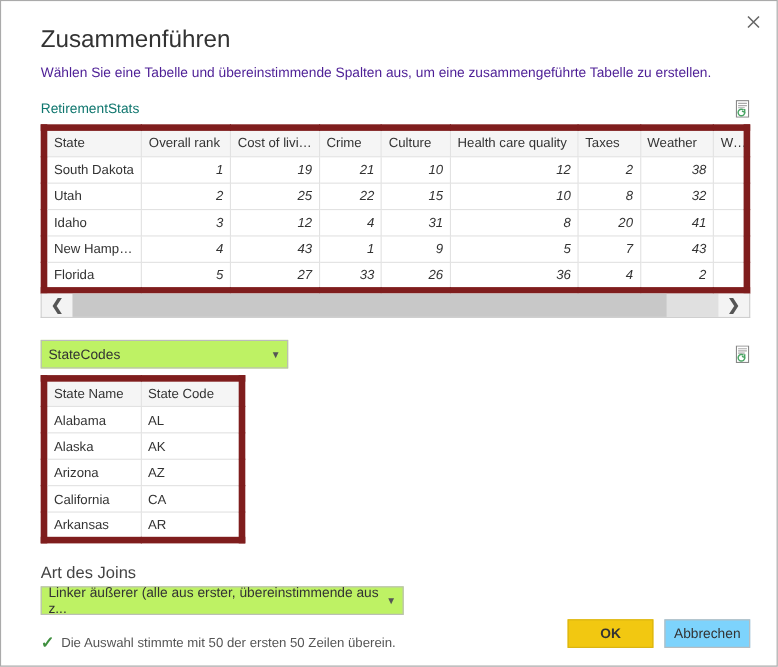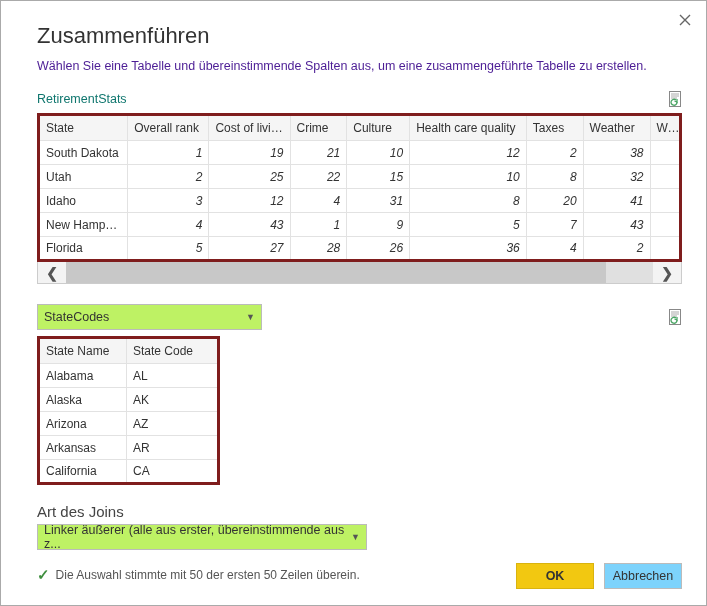--- a/index.html
+++ b/index.html
@@ -50,21 +50,21 @@
   .table-name {
     font-size: 12.5px;
     color: #0f766e;
   }
   .page-icon {
     color: #4aa564;
     font-size: 15px;
   }
   .page-icon svg { display: block; }
   .data-table {
-    border: 3px solid #7f1d1d;
+    border: 6px solid #7f1d1d;
     border-collapse: collapse;
     width: 100%;
     font-size: 12px;
     table-layout: fixed;
   }
   .data-table th, .data-table td {
     border: 1px solid #e2e2e2;
     padding: 4px 6px;
     overflow: hidden;
     white-space: nowrap;
@@ -261,21 +261,21 @@
           <td class="num">9</td>
           <td class="num">5</td>
           <td class="num">7</td>
           <td class="num">43</td>
           <td class="num"></td>
         </tr>
         <tr>
           <td class="text-cell">Florida</td>
           <td class="num">5</td>
           <td class="num">27</td>
-          <td class="num">28</td>
+          <td class="num">33</td>
           <td class="num">26</td>
           <td class="num">36</td>
           <td class="num">4</td>
           <td class="num">2</td>
           <td class="num"></td>
         </tr>
       </tbody>
   </table>
   <div class="scrollbar">
     <div class="scroll-arrow">❮</div>
@@ -318,26 +318,26 @@
         </tr>
         <tr>
           <td class="text-cell">Alaska</td>
           <td class="text-cell">AK</td>
         </tr>
         <tr>
           <td class="text-cell">Arizona</td>
           <td class="text-cell">AZ</td>
         </tr>
         <tr>
+          <td class="text-cell">California</td>
+          <td class="text-cell">CA</td>
+        </tr>
+        <tr>
           <td class="text-cell">Arkansas</td>
           <td class="text-cell">AR</td>
-        </tr>
-        <tr>
-          <td class="text-cell">California</td>
-          <td class="text-cell">CA</td>
         </tr>
       </tbody>
   </table>
 
   <div class="join-label">Art des Joins</div>
   <div class="dropdown join-dropdown">
     <span>Linker äußerer (alle aus erster, übereinstimmende aus z...</span>
     <span class="caret">▼</span>
   </div>
 

